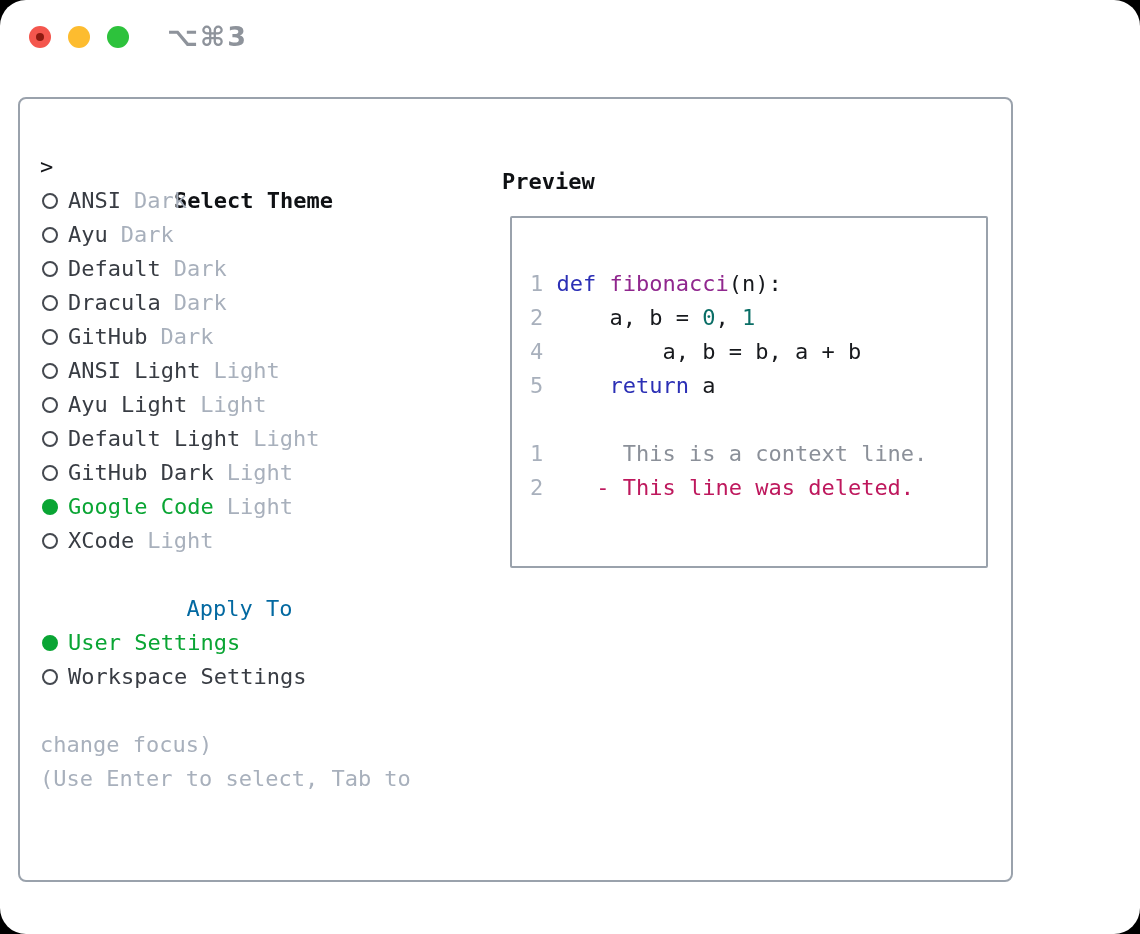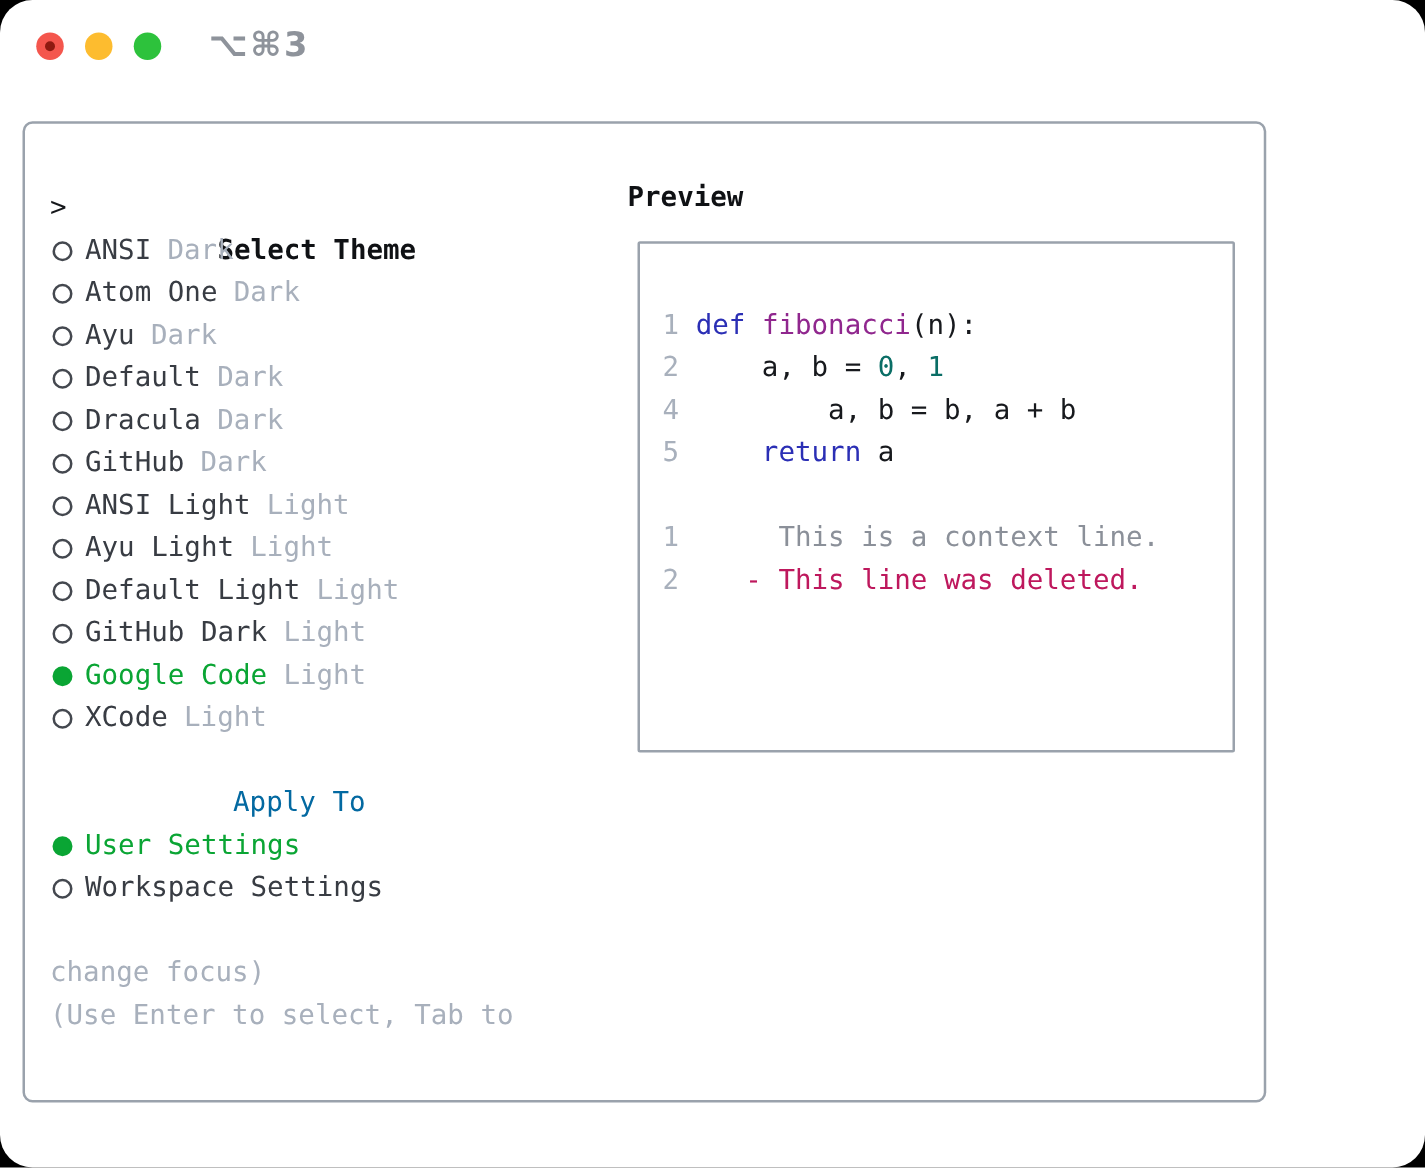--- a/index.html
+++ b/index.html
@@ -39,24 +39,24 @@
     position:absolute;left:2px;top:9px;width:12px;height:12px;
     border:2px solid #44484f;border-radius:50%;background:transparent;
   }
   .bullet.sel{border-color:#0aa534;background:#0aa534;}
   .sel-name{color:#0aa534;}
   .variant{color:#a8b0bc;padding-left:13px;}
   .apply-title{color:#0369a1;text-align:center;}
   .help{color:#a8b0bc;}
   .blank{height:34px;}
   
-  .preview-col{position:absolute;left:482px;top:43px;font-size:22px;line-height:34px;}
+  .preview-col{position:absolute;left:482px;top:66px;font-size:22px;line-height:34px;}
   .pv-title{height:34px;font-weight:bold;color:#0f1114;}
   .pbox{
-    margin:17px 0 0 8px;width:478px;height:409px;
+    margin:17px 0 0 8px;width:478px;height:352px;
     border:2px solid #9aa2ac;border-radius:2px;box-sizing:border-box;
     padding:49px 0 0 18px;overflow:hidden;background:#fff;
   }
   .cline{height:34px;white-space:pre;}
   .lnum{color:#a8b0bc;}
   .kwd{color:#2b2fb5;}
   .typ{color:#90278e;}
   .lit{color:#0a6e66;}
   .pln{color:#17191d;}
   .ctx{color:#8b9099;}
@@ -77,21 +77,20 @@
 
   <div class="panel">
 
     <div class="menu">
       <div class="row indent">
         <span class="prompt">&gt;</span><span class="title-text">Select Theme</span>
       </div>
 
       <div id="theme-items">
           <div class="row indent"><span class="bullet"></span><span class="">ANSI</span><span class="variant">Dark</span></div>
-          <div class="row indent"><span class="bullet"></span><span class="">Atom One</span><span class="variant">Dark</span></div>
           <div class="row indent"><span class="bullet"></span><span class="">Ayu</span><span class="variant">Dark</span></div>
           <div class="row indent"><span class="bullet"></span><span class="">Default</span><span class="variant">Dark</span></div>
           <div class="row indent"><span class="bullet"></span><span class="">Dracula</span><span class="variant">Dark</span></div>
           <div class="row indent"><span class="bullet"></span><span class="">GitHub</span><span class="variant">Dark</span></div>
           <div class="row indent"><span class="bullet"></span><span class="">ANSI Light</span><span class="variant">Light</span></div>
           <div class="row indent"><span class="bullet"></span><span class="">Ayu Light</span><span class="variant">Light</span></div>
           <div class="row indent"><span class="bullet"></span><span class="">Default Light</span><span class="variant">Light</span></div>
           <div class="row indent"><span class="bullet"></span><span class="">GitHub Dark</span><span class="variant">Light</span></div>
           <div class="row indent"><span class="bullet sel"></span><span class="sel-name">Google Code</span><span class="variant">Light</span></div>
           <div class="row indent"><span class="bullet"></span><span class="">XCode</span><span class="variant">Light</span></div>

